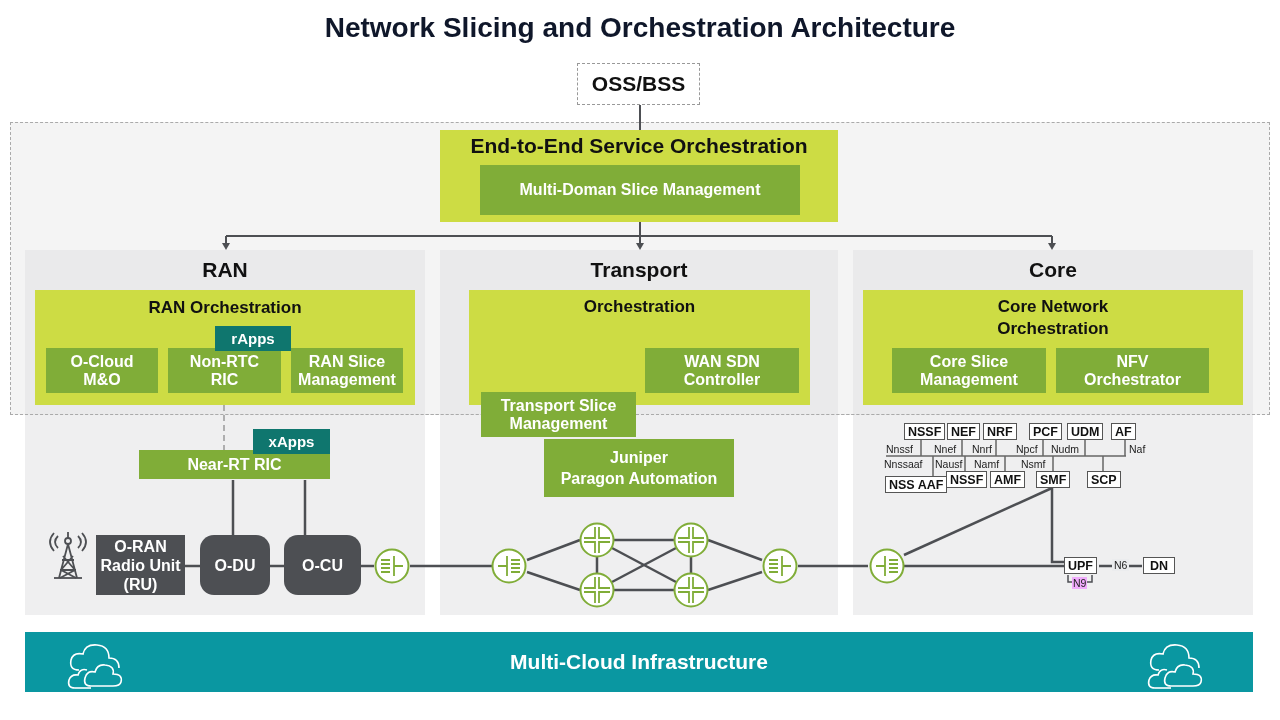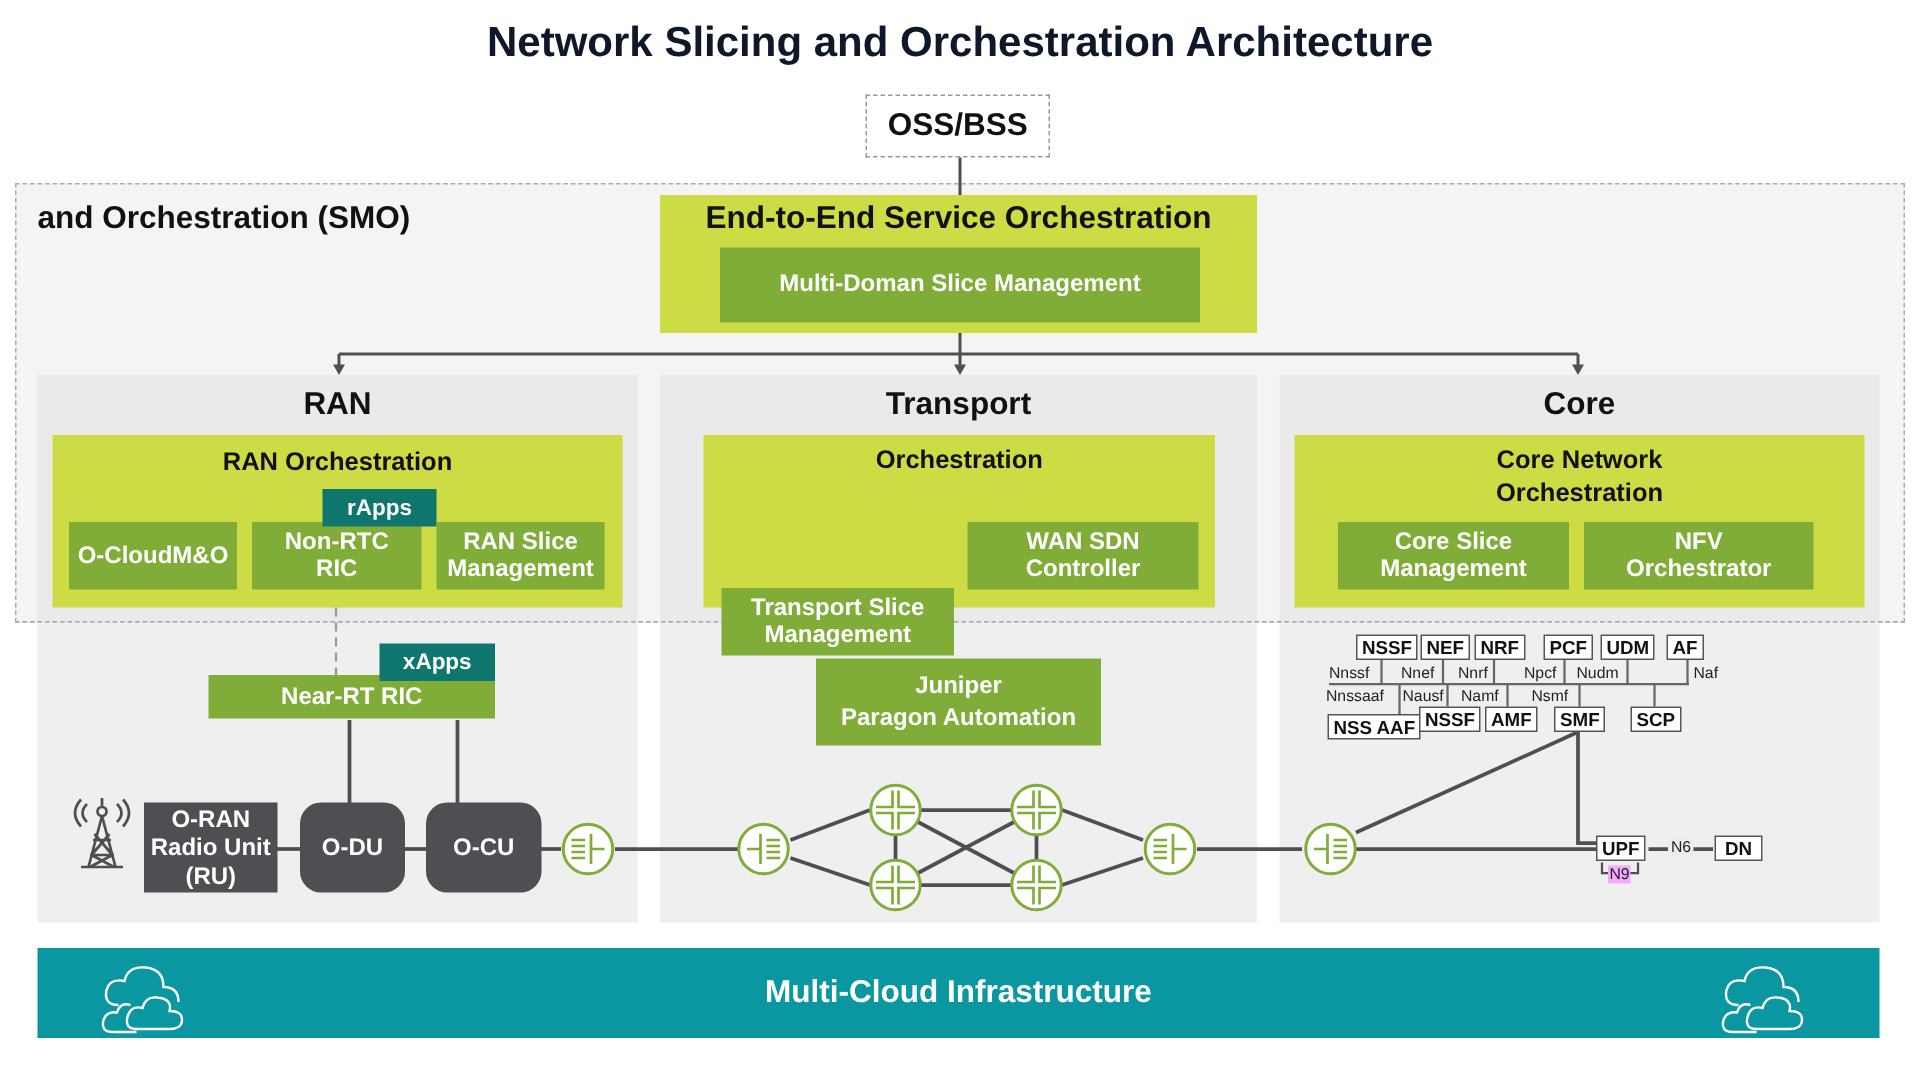--- a/index.html
+++ b/index.html
@@ -44,36 +44,35 @@
 <div class="abs domain" style="left:440px;width:398px;"></div>
 <div class="abs domain" style="left:853px;width:400px;"></div>
 
 <div class="abs" style="left:10px;top:414px;width:1260px;height:0;border-top:1.5px dashed #aaa;"></div>
 
 <div class="abs oss">
     <span>OSS/BSS</span>
   </div>
 
 <div class="abs smo-label">
-  <div>and Orchestration (SMO)</div>
 </div>
 
 <div class="abs e2e"></div>
 <div class="abs e2e-title">End-to-End Service Orchestration</div>
 <div class="abs mdsm">
     <span>Multi-Doman Slice Management</span>
   </div>
 
 <div class="abs domain-title" style="left:25px;width:400px;">RAN</div>
 <div class="abs domain-title" style="left:440px;width:398px;">Transport</div>
 <div class="abs domain-title" style="left:853px;width:400px;">Core</div>
 
 <div class="abs orch" style="left:35px;width:380px;"></div>
 <div class="abs orch-title" style="left:35px;top:297px;width:380px;">RAN Orchestration</div>
-<div class="abs sub" style="left:46px;top:348px;width:112px;height:45px;flex-direction:row;">
+<div class="abs sub" style="left:46px;top:348px;width:112px;height:45px;flex-direction:column;">
   <span>O-Cloud</span>
   <span>M&amp;O</span>
 </div>
 <div class="abs sub" style="left:168px;top:348px;width:113px;height:45px;flex-direction:column;">
   <span>Non-RTC</span>
   <span>RIC</span>
 </div>
 <div class="abs dark-green" style="left:215px;top:326px;width:76px;height:25px;">
     <span>rApps</span>
   </div>

